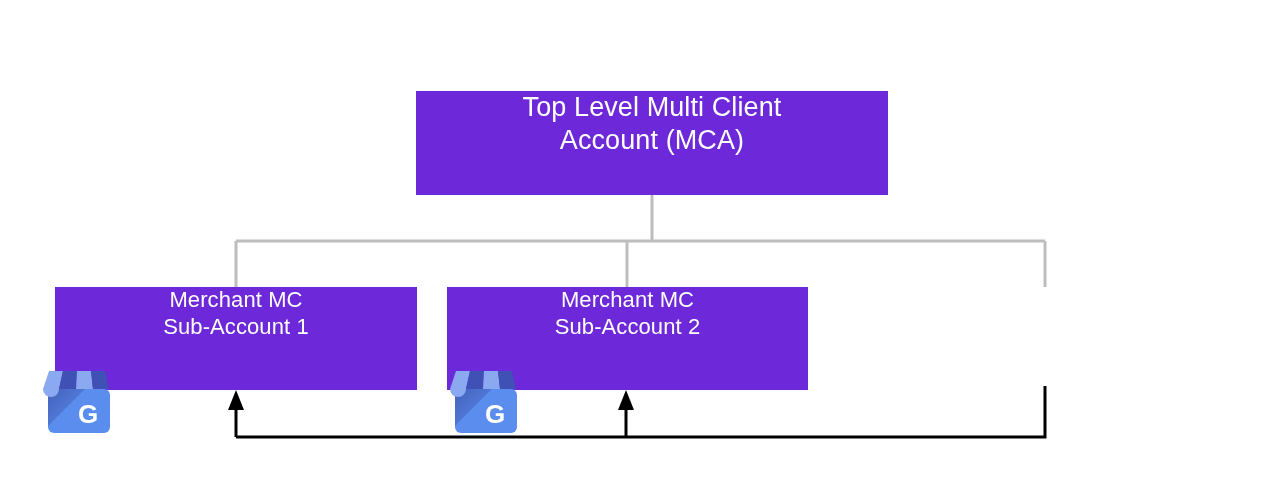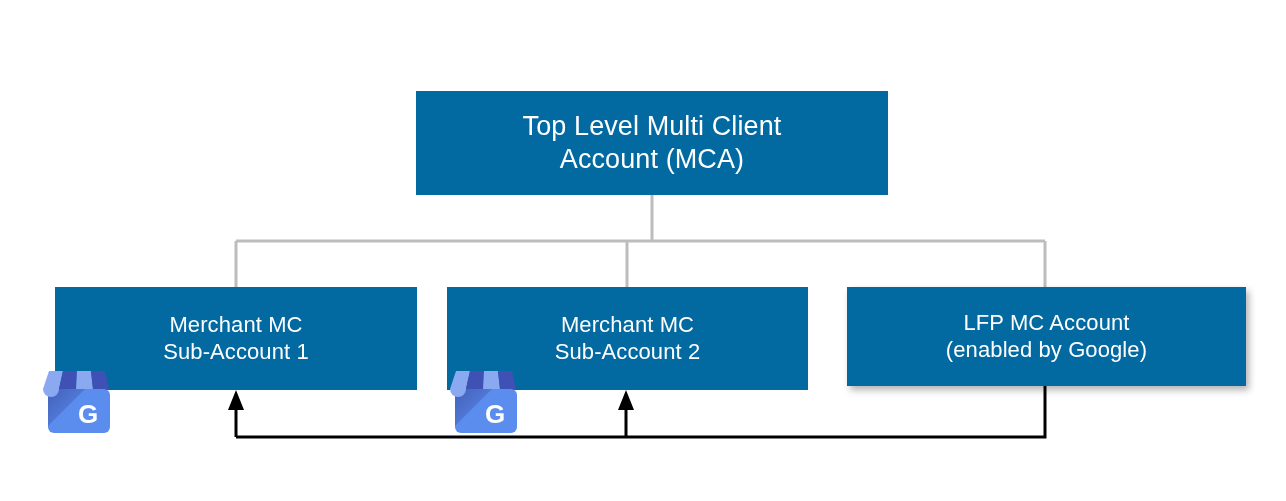--- a/index.html
+++ b/index.html
@@ -26,24 +26,24 @@
     left: 0; top: 0;
     width: 1286px;
     height: 501px;
     pointer-events: none;
   }
 
   
   .node {
     position: absolute;
     box-sizing: border-box;
-    background: #0369a1;
+    background: #6d28d9;
     color: #ffffff;
     display: flex;
-    align-items: center;
+    align-items: flex-start;
     justify-content: center;
     text-align: center;
     line-height: 1.22;
     letter-spacing: .1px;
     -webkit-font-smoothing: antialiased;
   }
   .node .label {
     display: block;
     white-space: pre-line;
     padding: 0 10px;
@@ -129,24 +129,20 @@
   <div class="node" id="node-sub1">
     <span class="label">Merchant MC
 Sub-Account 1</span>
   </div>
 
   <div class="node" id="node-sub2">
     <span class="label">Merchant MC
 Sub-Account 2</span>
   </div>
 
-  <div class="node" id="node-lfp">
-    <span class="label">LFP MC Account
-(enabled by Google)</span>
-  </div>
 
   <svg class="gmb-icon" id="gmb-icon-1" viewBox="0 0 74 74" xmlns="http://www.w3.org/2000/svg">
     <defs>
       <clipPath id="gmbBody1">
         <path d="M9 24 H65 A6 6 0 0 1 71 30 V62 A6 6 0 0 1 65 68 H15 A6 6 0 0 1 9 62 Z"></path>
       </clipPath>
       <linearGradient id="gmbShade1" x1="0" y1="0" x2="1" y2="1">
         <stop offset="0%" stop-color="#2f3d8f" stop-opacity=".55"></stop>
         <stop offset="100%" stop-color="#2f3d8f" stop-opacity="0"></stop>
       </linearGradient>

